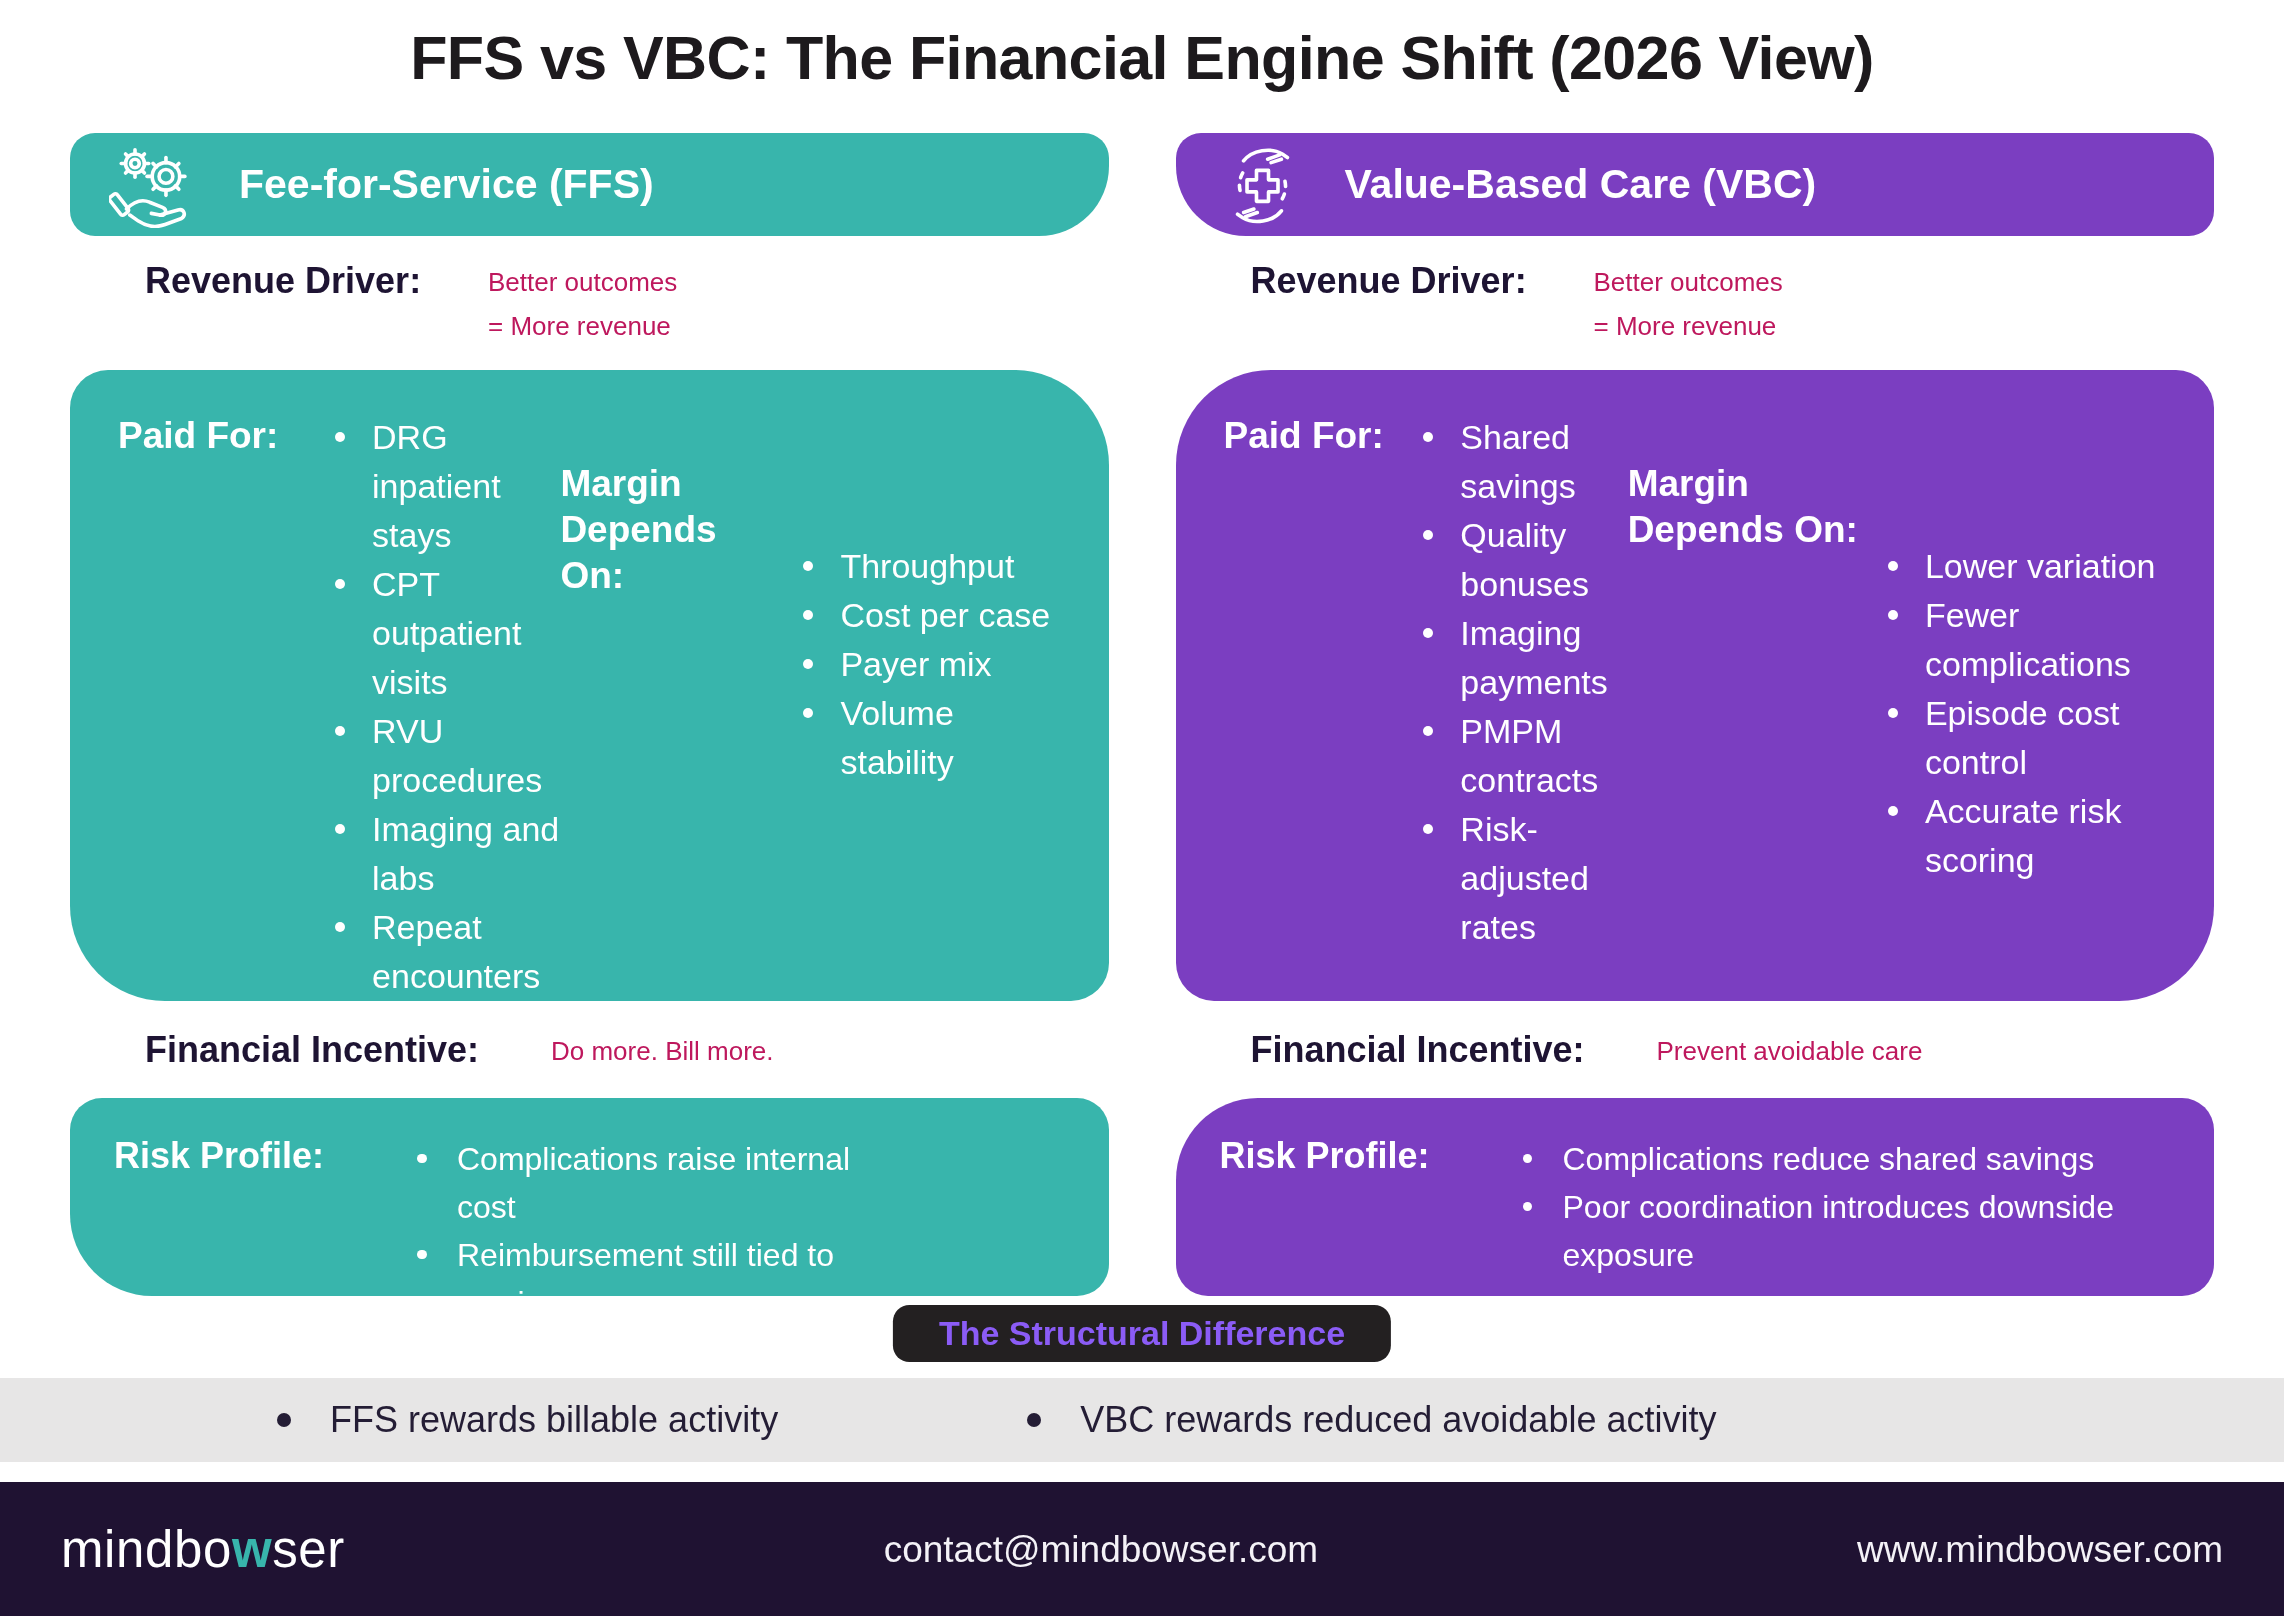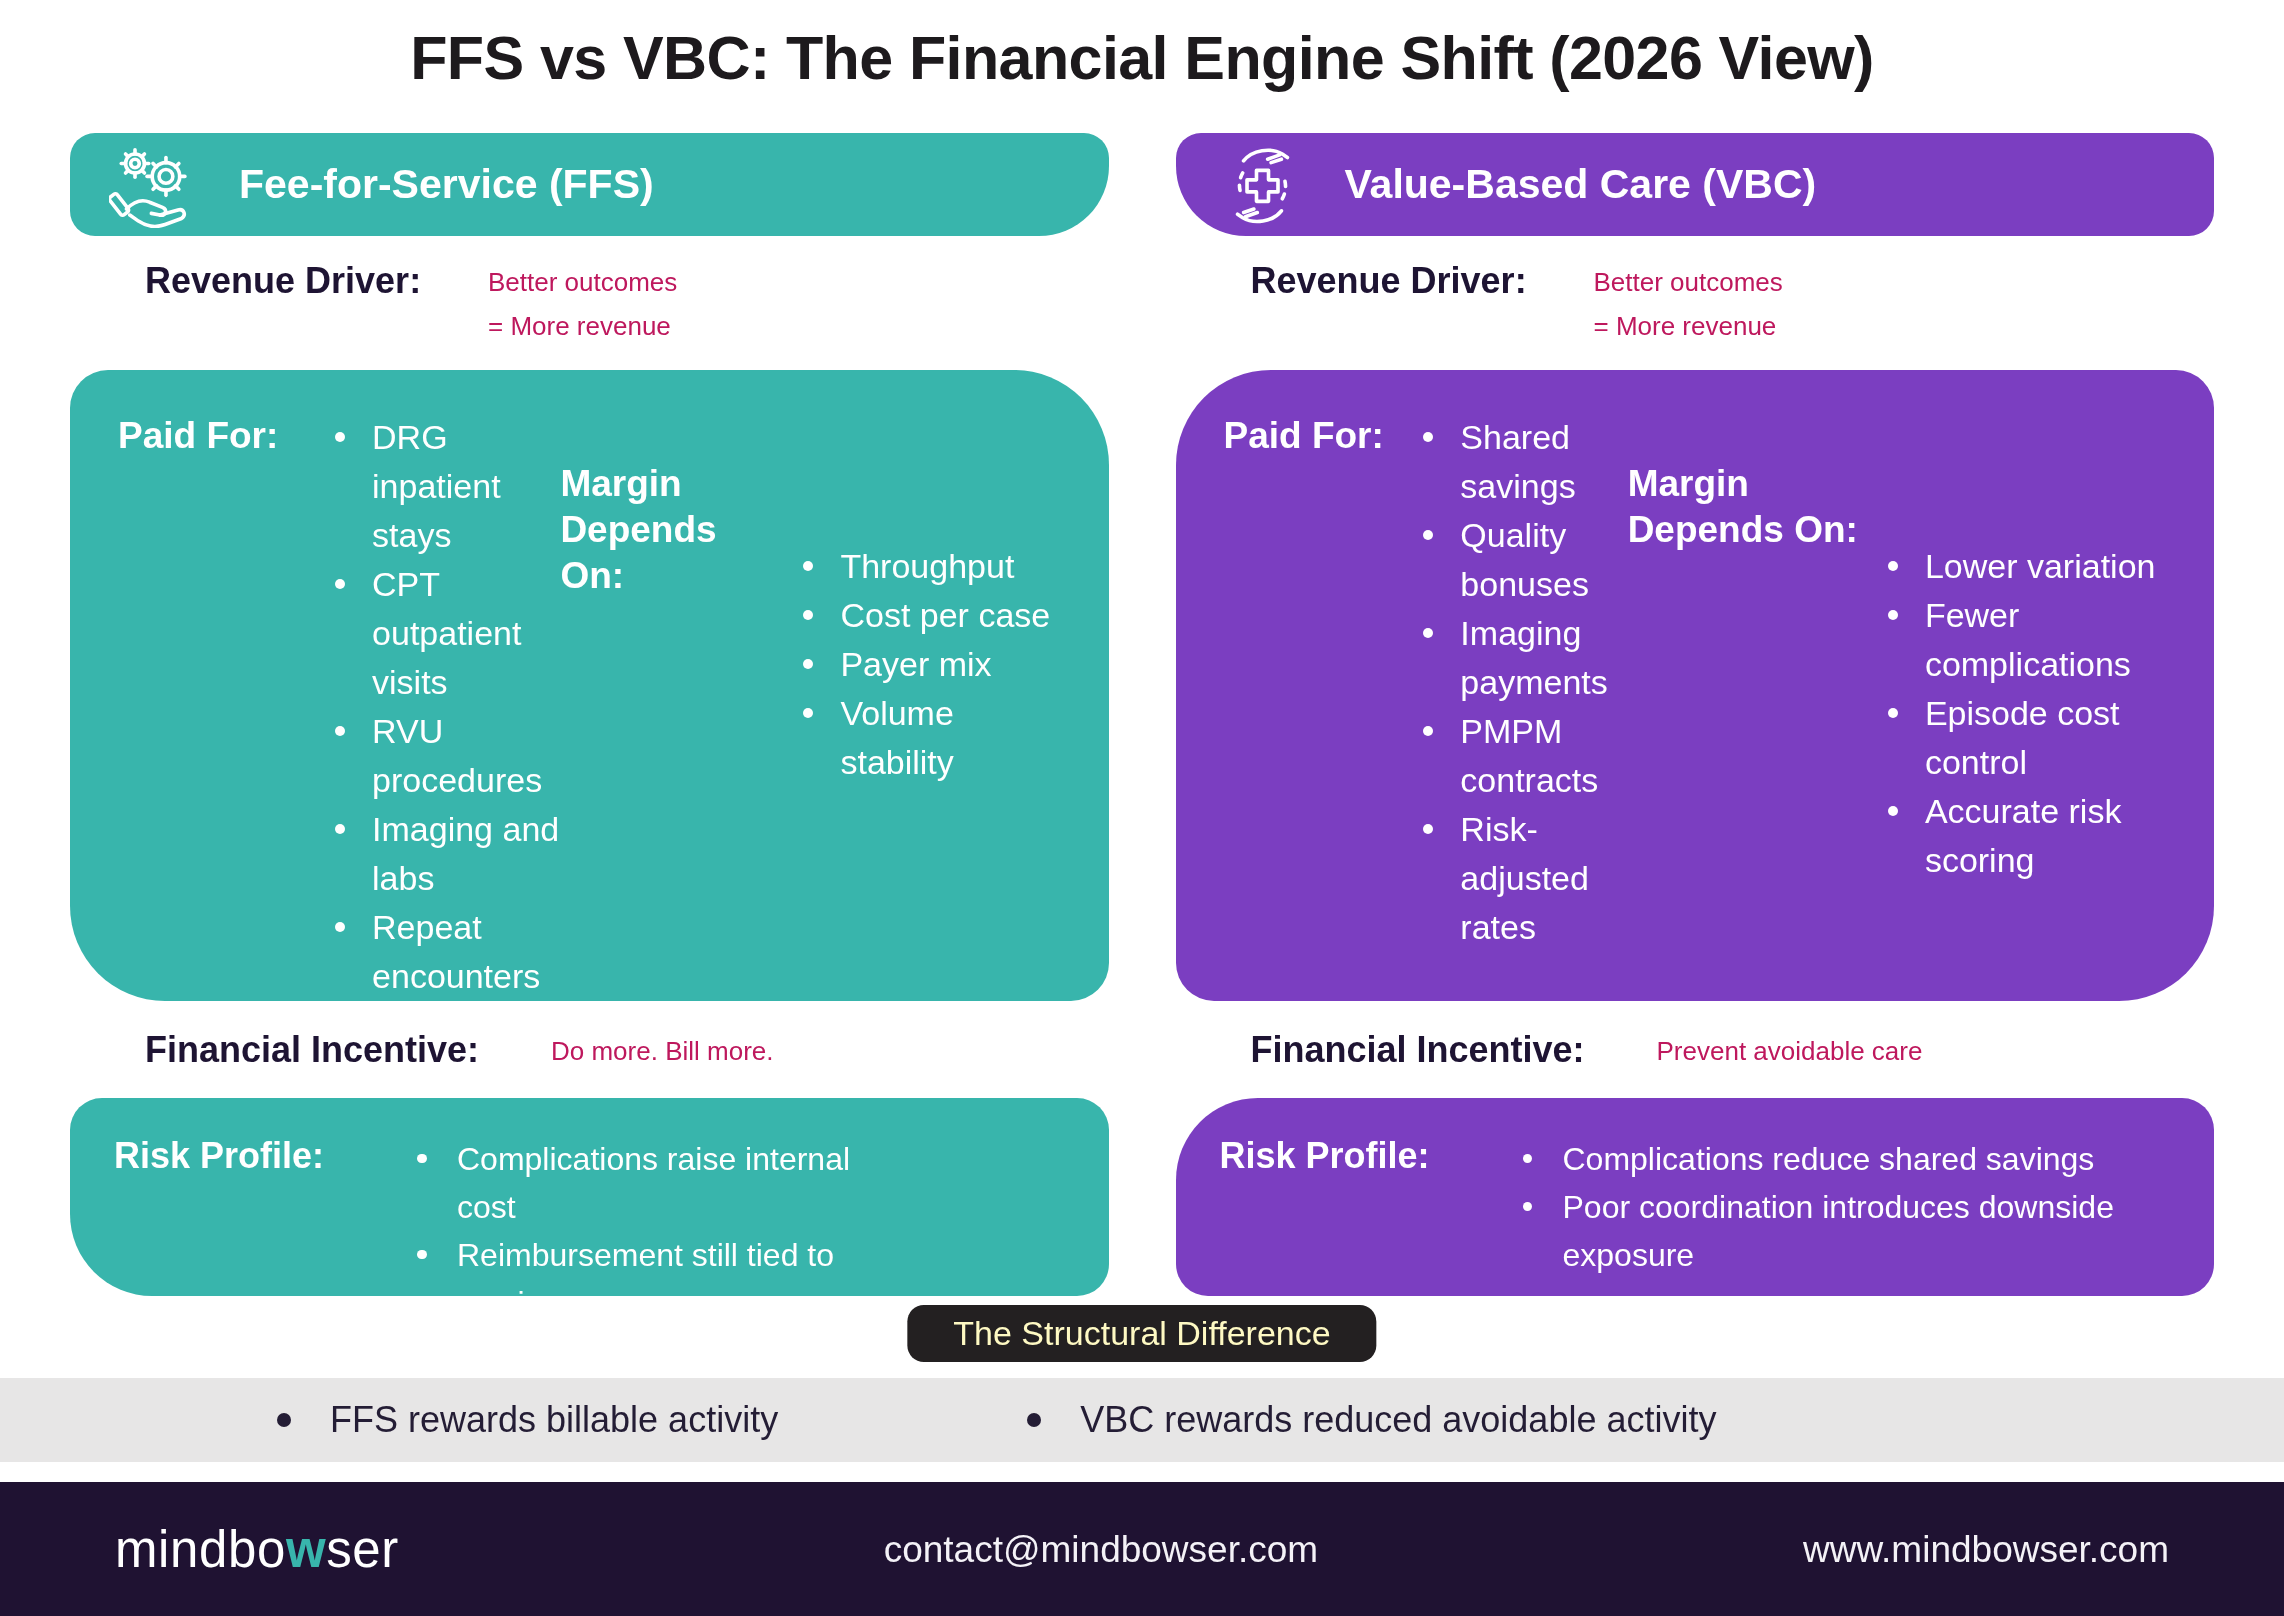--- a/index.html
+++ b/index.html
@@ -45,32 +45,32 @@
   .riskcard.purple{background:#7B3EC1;border-radius:82px 32px 32px 32px;}
   .risk-lbl{flex:0 0 285px;font-size:36px;font-weight:700;color:#ffffff;}
   .rlist{list-style:none;margin:0;padding:0;flex:1;}
   .rlist li{position:relative;padding-left:46px;font-size:32px;line-height:48px;color:#ffffff;}
   .rlist li::before{content:"";position:absolute;left:6.3px;top:19px;width:9.5px;height:9.5px;border-radius:50%;background:#ffffff;}
   .rlist.narrow li{max-width:444px;}
   .rlist.wide li{max-width:577px;}
 
   
   .pill{position:absolute;top:1305px;left:50%;transform:translateX(-50%);
-        background:#232021;color:#fef9c3;font-size:34px;font-weight:400;
+        background:#232021;color:#8b5cf6;font-size:34px;font-weight:700;
         height:57px;display:flex;align-items:center;padding:0 46px;border-radius:16.5px;}
   .graybar{position:absolute;top:1378px;left:0;width:100%;height:84px;background:#E7E6E6;
            display:flex;align-items:center;}
   .gitem{display:flex;align-items:center;font-size:36px;color:#241D35;}
   .gitem .gdot{width:14px;height:14px;border-radius:50%;background:#241D35;margin-right:39px;flex:0 0 auto;}
   .g1{margin-left:277px;}
   .g2{margin-left:249px;}
 
   
   .footer{position:absolute;top:1482px;left:0;width:100%;height:135px;background:#1F1232;
-          display:flex;align-items:center;justify-content:space-between;box-sizing:border-box;padding:0 115px;gap:14px;}
+          display:flex;align-items:center;justify-content:space-between;box-sizing:border-box;padding:0 61px;gap:14px;}
   .logo{font-size:51px;color:#ffffff;font-weight:400;letter-spacing:0.6px;}
   .logo .accent{color:#38B5AC;font-weight:700;}
   .ftext{font-size:37px;color:#F4F2F7;}
 </style>
 </head>
 <body>
 
 <div class="canvas">
 
   <h1 class="title">FFS vs VBC: The Financial Engine Shift (2026 View)</h1>

